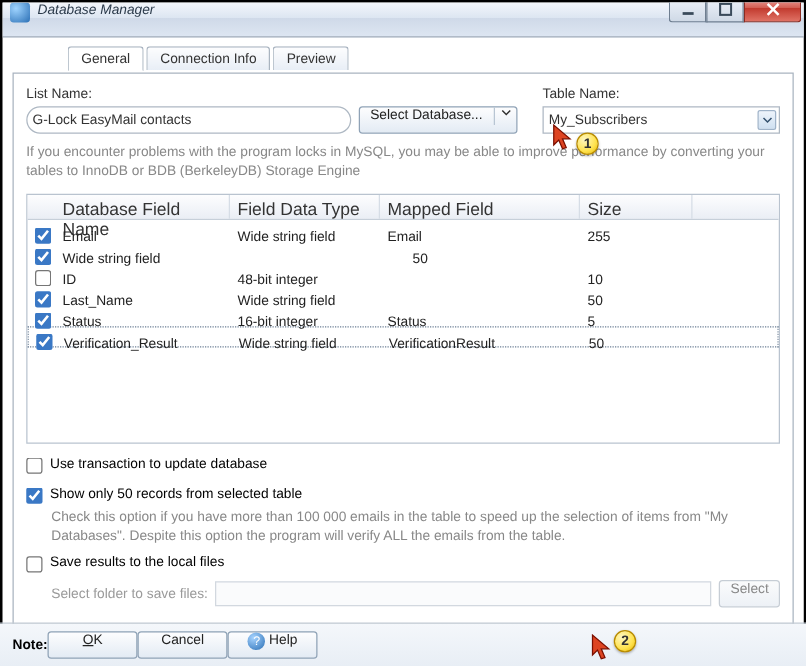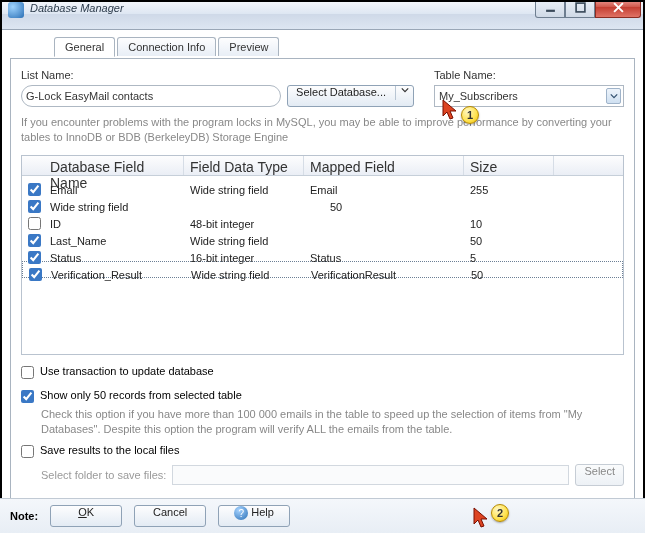--- a/index.html
+++ b/index.html
@@ -170,21 +170,21 @@
   .save-folder input{
     flex:1; height:20px; border:1px solid #d2d8df; background:#fafbfc; color:#aaa; padding:2px 4px; font:inherit;
   }
   .save-folder .btn{ color:#888; background:linear-gradient(to bottom,#fafbfc,#edf1f6); border-color:#c6cdd5;}
   
   .footer{
     position:absolute; left:0; right:0; bottom:0;
     border-top:1px solid #c1cad4;
     background:linear-gradient(to bottom,#f4f7fb,#e8eef5);
     padding:6px 10px;
-    display:flex; align-items:center; gap:12px;
+    display:flex; align-items:center; 
   }
   .footer .note-label{ font-weight:bold; }
   .footer .note-text{ font-weight:bold; flex:1; line-height:1.3; }
   .footer .btn{ min-width:72px; justify-content:center; }
   .footer .btn.help .icon-q{
     width:14px; height:14px; border-radius:50%;
     background:radial-gradient(circle at 35% 30%, #a6d3ff, #2a6fb5);
     color:#fff; font-size:10px; display:flex; align-items:center; justify-content:center;
   }
   

